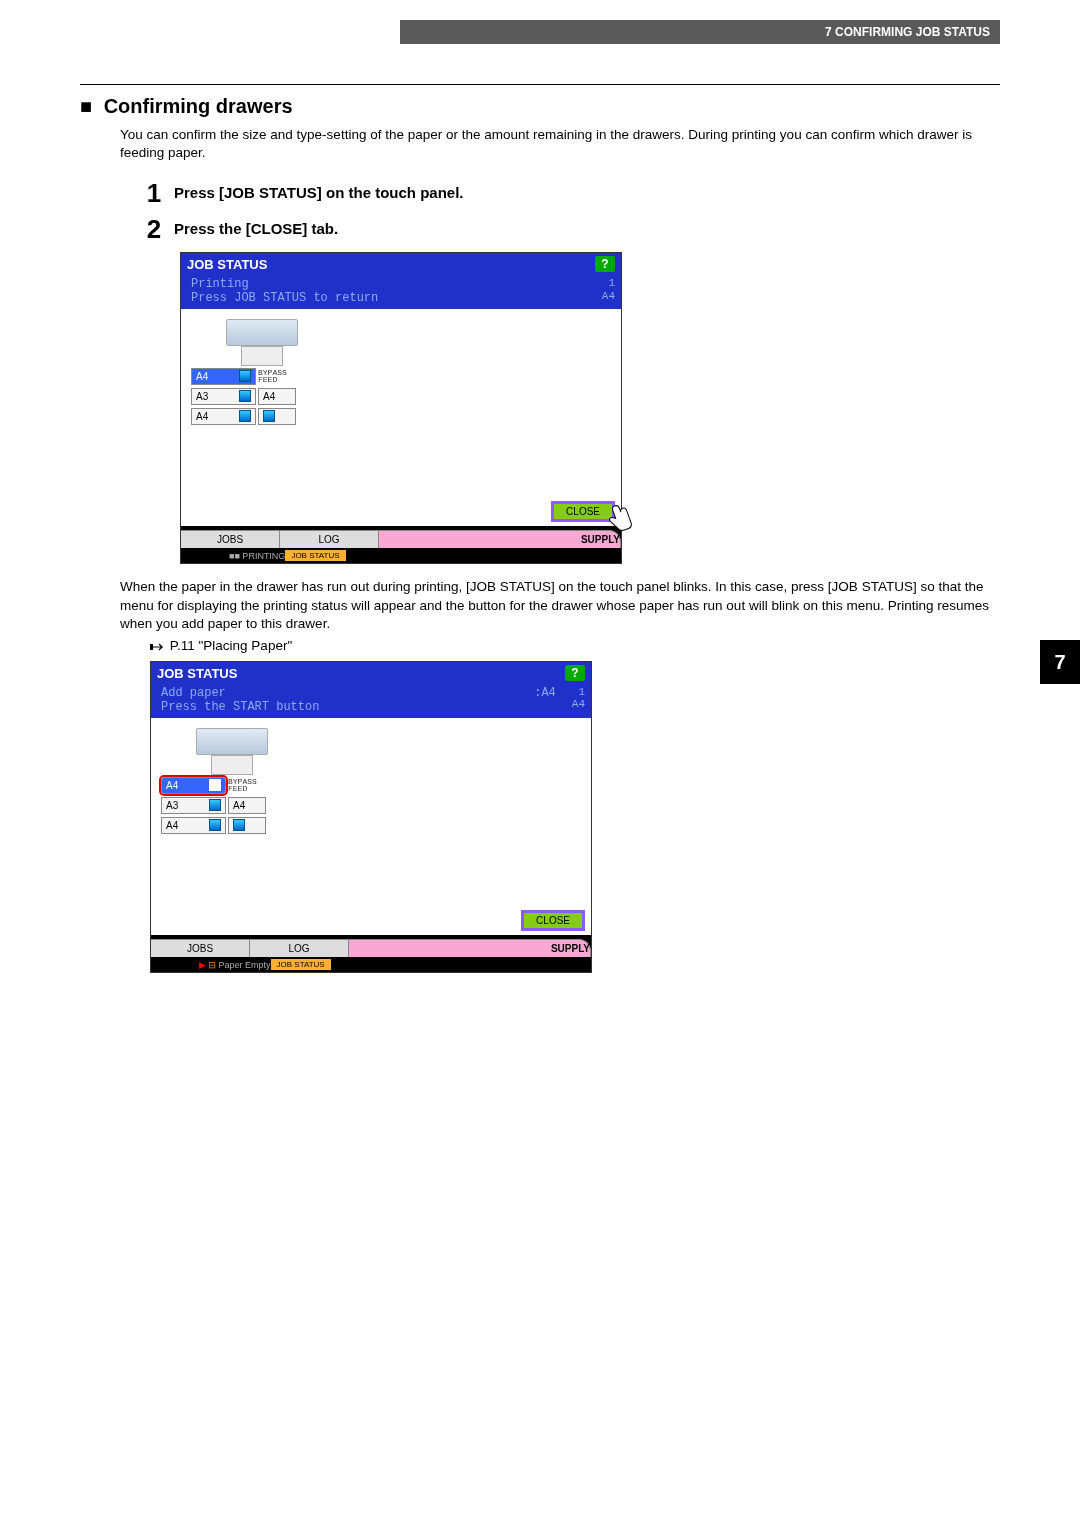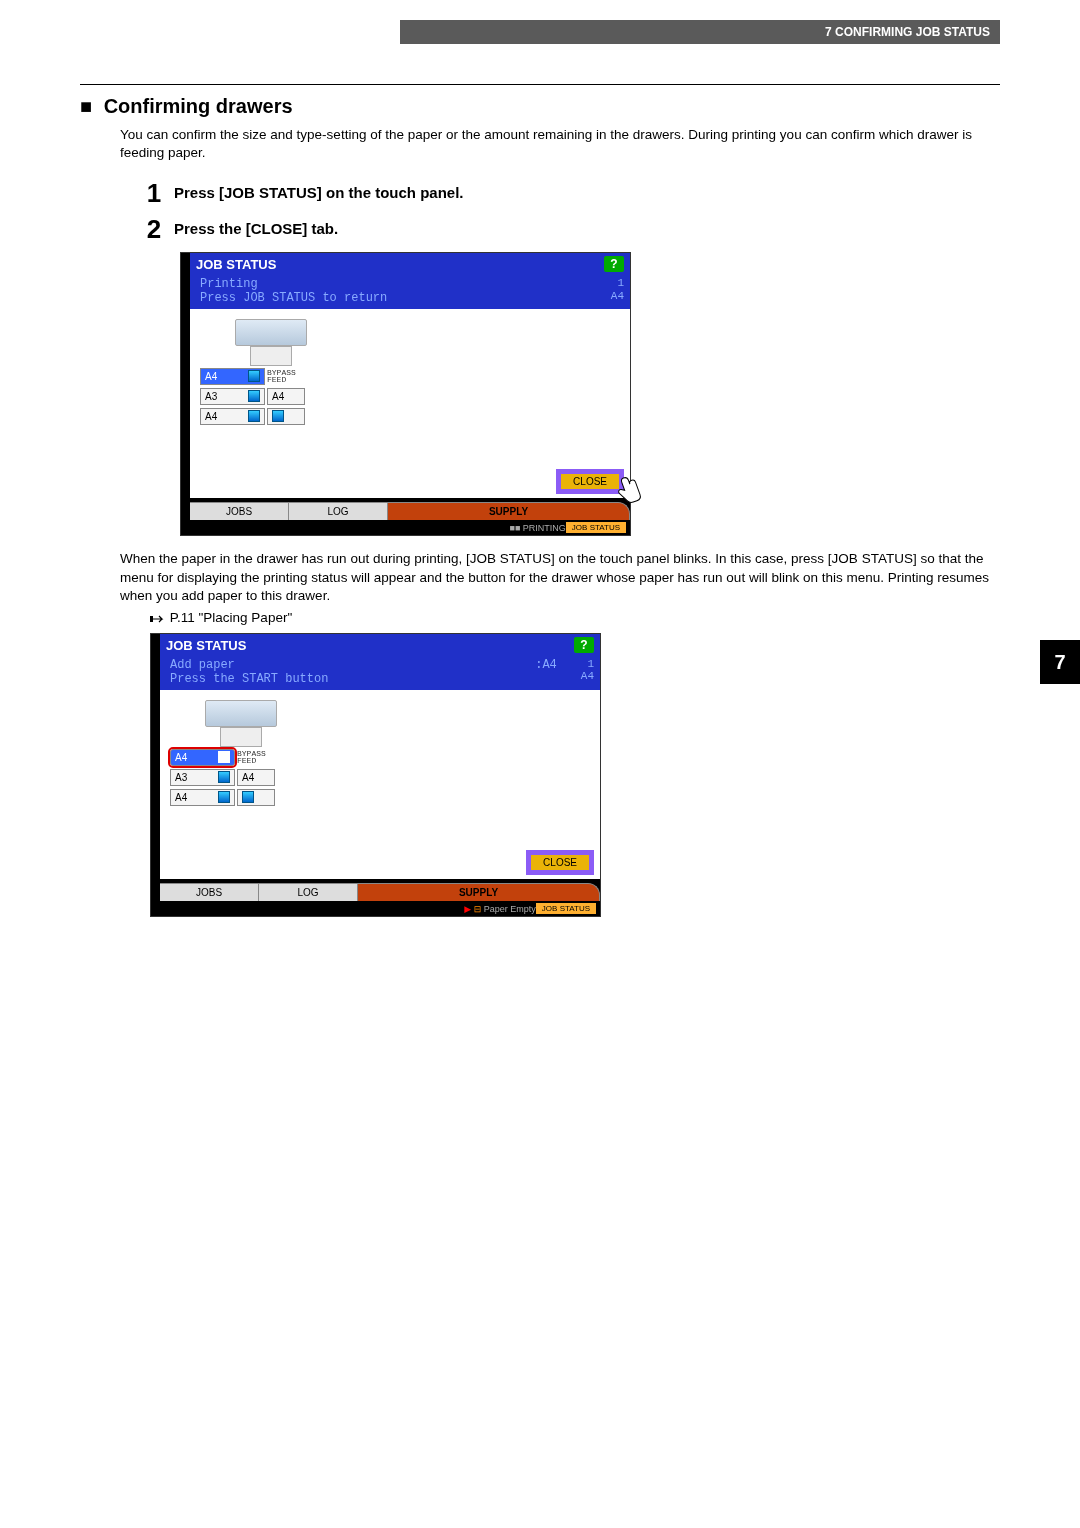--- a/index.html
+++ b/index.html
@@ -65,21 +65,20 @@
     padding-top: 4px;
     padding-left: 6px;
   }
   .screenshot {
     margin: 6px 0 6px 100px;
     width: 440px;
     border: 1px solid #333;
     background: #000;
     font-family: "Courier New", monospace;
     position: relative;
-    padding-left: 9px;
   }
   .ss-header {
     background: #2030c8;
     color: #fff;
     font-weight: bold;
     font-family: Arial, sans-serif;
     font-size: 13px;
     padding: 3px 6px;
     display: flex;
     justify-content: space-between;
@@ -163,57 +162,59 @@
     background: linear-gradient(#3cf, #06c);
     border: 1px solid #058;
   }
   .ss-close-row {
     background: #fff;
     text-align: right;
     padding: 4px 6px;
   }
   .ss-close-btn {
     display: inline-block;
-    border: 5px solid #8b5cf6;
-    background: #eab308;
+    border: 3px solid #8b5cf6;
+    background: #84cc16;
     font-size: 10px;
     padding: 2px 12px;
     font-family: Arial, sans-serif;
+    margin-top: 32px;
   }
   .ss-tabs {
     display: flex;
     background: #000;
     height: 22px;
     align-items: flex-end;
   }
   .ss-tab {
     flex: none;
     width: 98px;
     background: #ddd;
     border-top: 1px solid #888;
     border-right: 1px solid #888;
     font-size: 10px;
     text-align: center;
     padding: 3px 0;
     font-family: Liberation Sans, sans-serif;
   }
   .ss-tab.active {
-    background: #c2410c;
+    background: #f9a8d4;
     font-weight: bold;
     flex-grow: 1;
     border-radius: 0 12px 0 0;
     position: relative;
+    text-align: right;
   }
   .ss-footer {
     background: #000;
     color: #aaa;
     font-size: 9px;
     padding: 2px 4px;
     display: flex;
-    justify-content: flex-end;
+    justify-content: flex-start;
     align-items: center;
     font-family: Arial, sans-serif;
     margin-left: 44px;
   }
   .ss-footer .jobstatus-badge {
     background: #ffb030;
     color: #000;
     font-size: 8px;
     padding: 1px 6px;
   }
@@ -360,21 +361,21 @@
   <div class="screenshot" style="margin-left:70px;">
     <div class="ss-header">
       <span>JOB STATUS</span>
       <span class="ss-help">?</span>
     </div>
     <div class="ss-sub">
       <div>
         <div>Add paper</div>
         <div>Press the START button</div>
       </div>
-      <div style="display:flex; gap:24px;">
+      <div style="display:flex; gap:16px;">
         <div>:A4</div>
         <div class="right" style="white-space:pre;">1
 A4</div>
       </div>
     </div>
     <div class="ss-body">
       <div class="printer-drawing">
         <div class="copier-top"></div>
         <div class="copier-mid"></div>
         <div class="tray-row">

